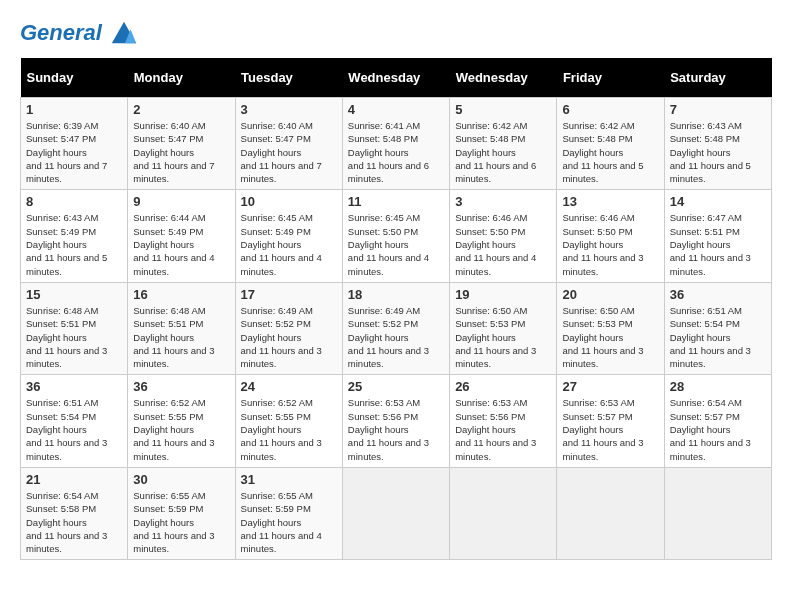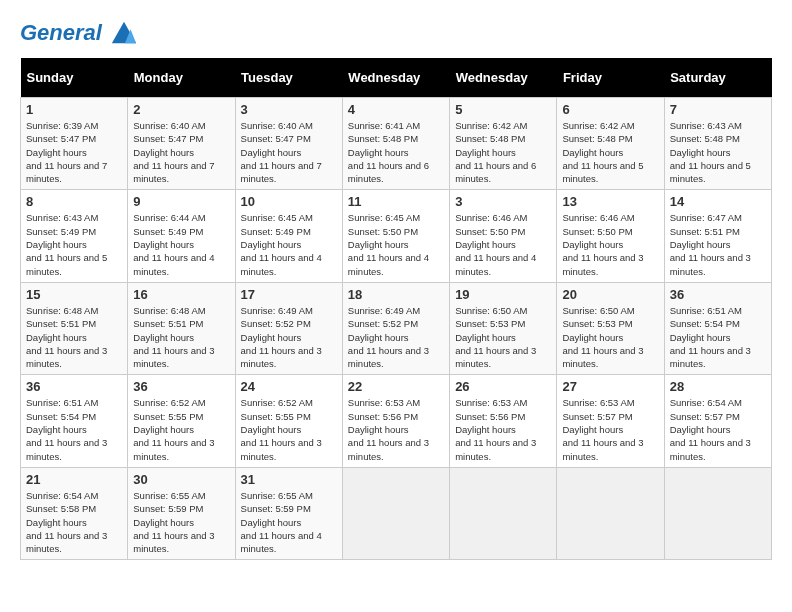--- a/index.html
+++ b/index.html
@@ -338,21 +338,21 @@
         <td>
           <span class="day-num">24</span>
           <div class="day-info">
             Sunrise: 6:52 AM<br>
             Sunset: 5:55 PM<br>
             Daylight hours<br>
             and 11 hours and 3 minutes.
           </div>
         </td>
         <td>
-          <span class="day-num">22</span>
+          <span class="day-num">25</span>
           <div class="day-info">
             Sunrise: 6:53 AM<br>
             Sunset: 5:56 PM<br>
             Daylight hours<br>
             and 11 hours and 3 minutes.
           </div>
         </td>
         <td>
           <span class="day-num">26</span>
           <div class="day-info">

